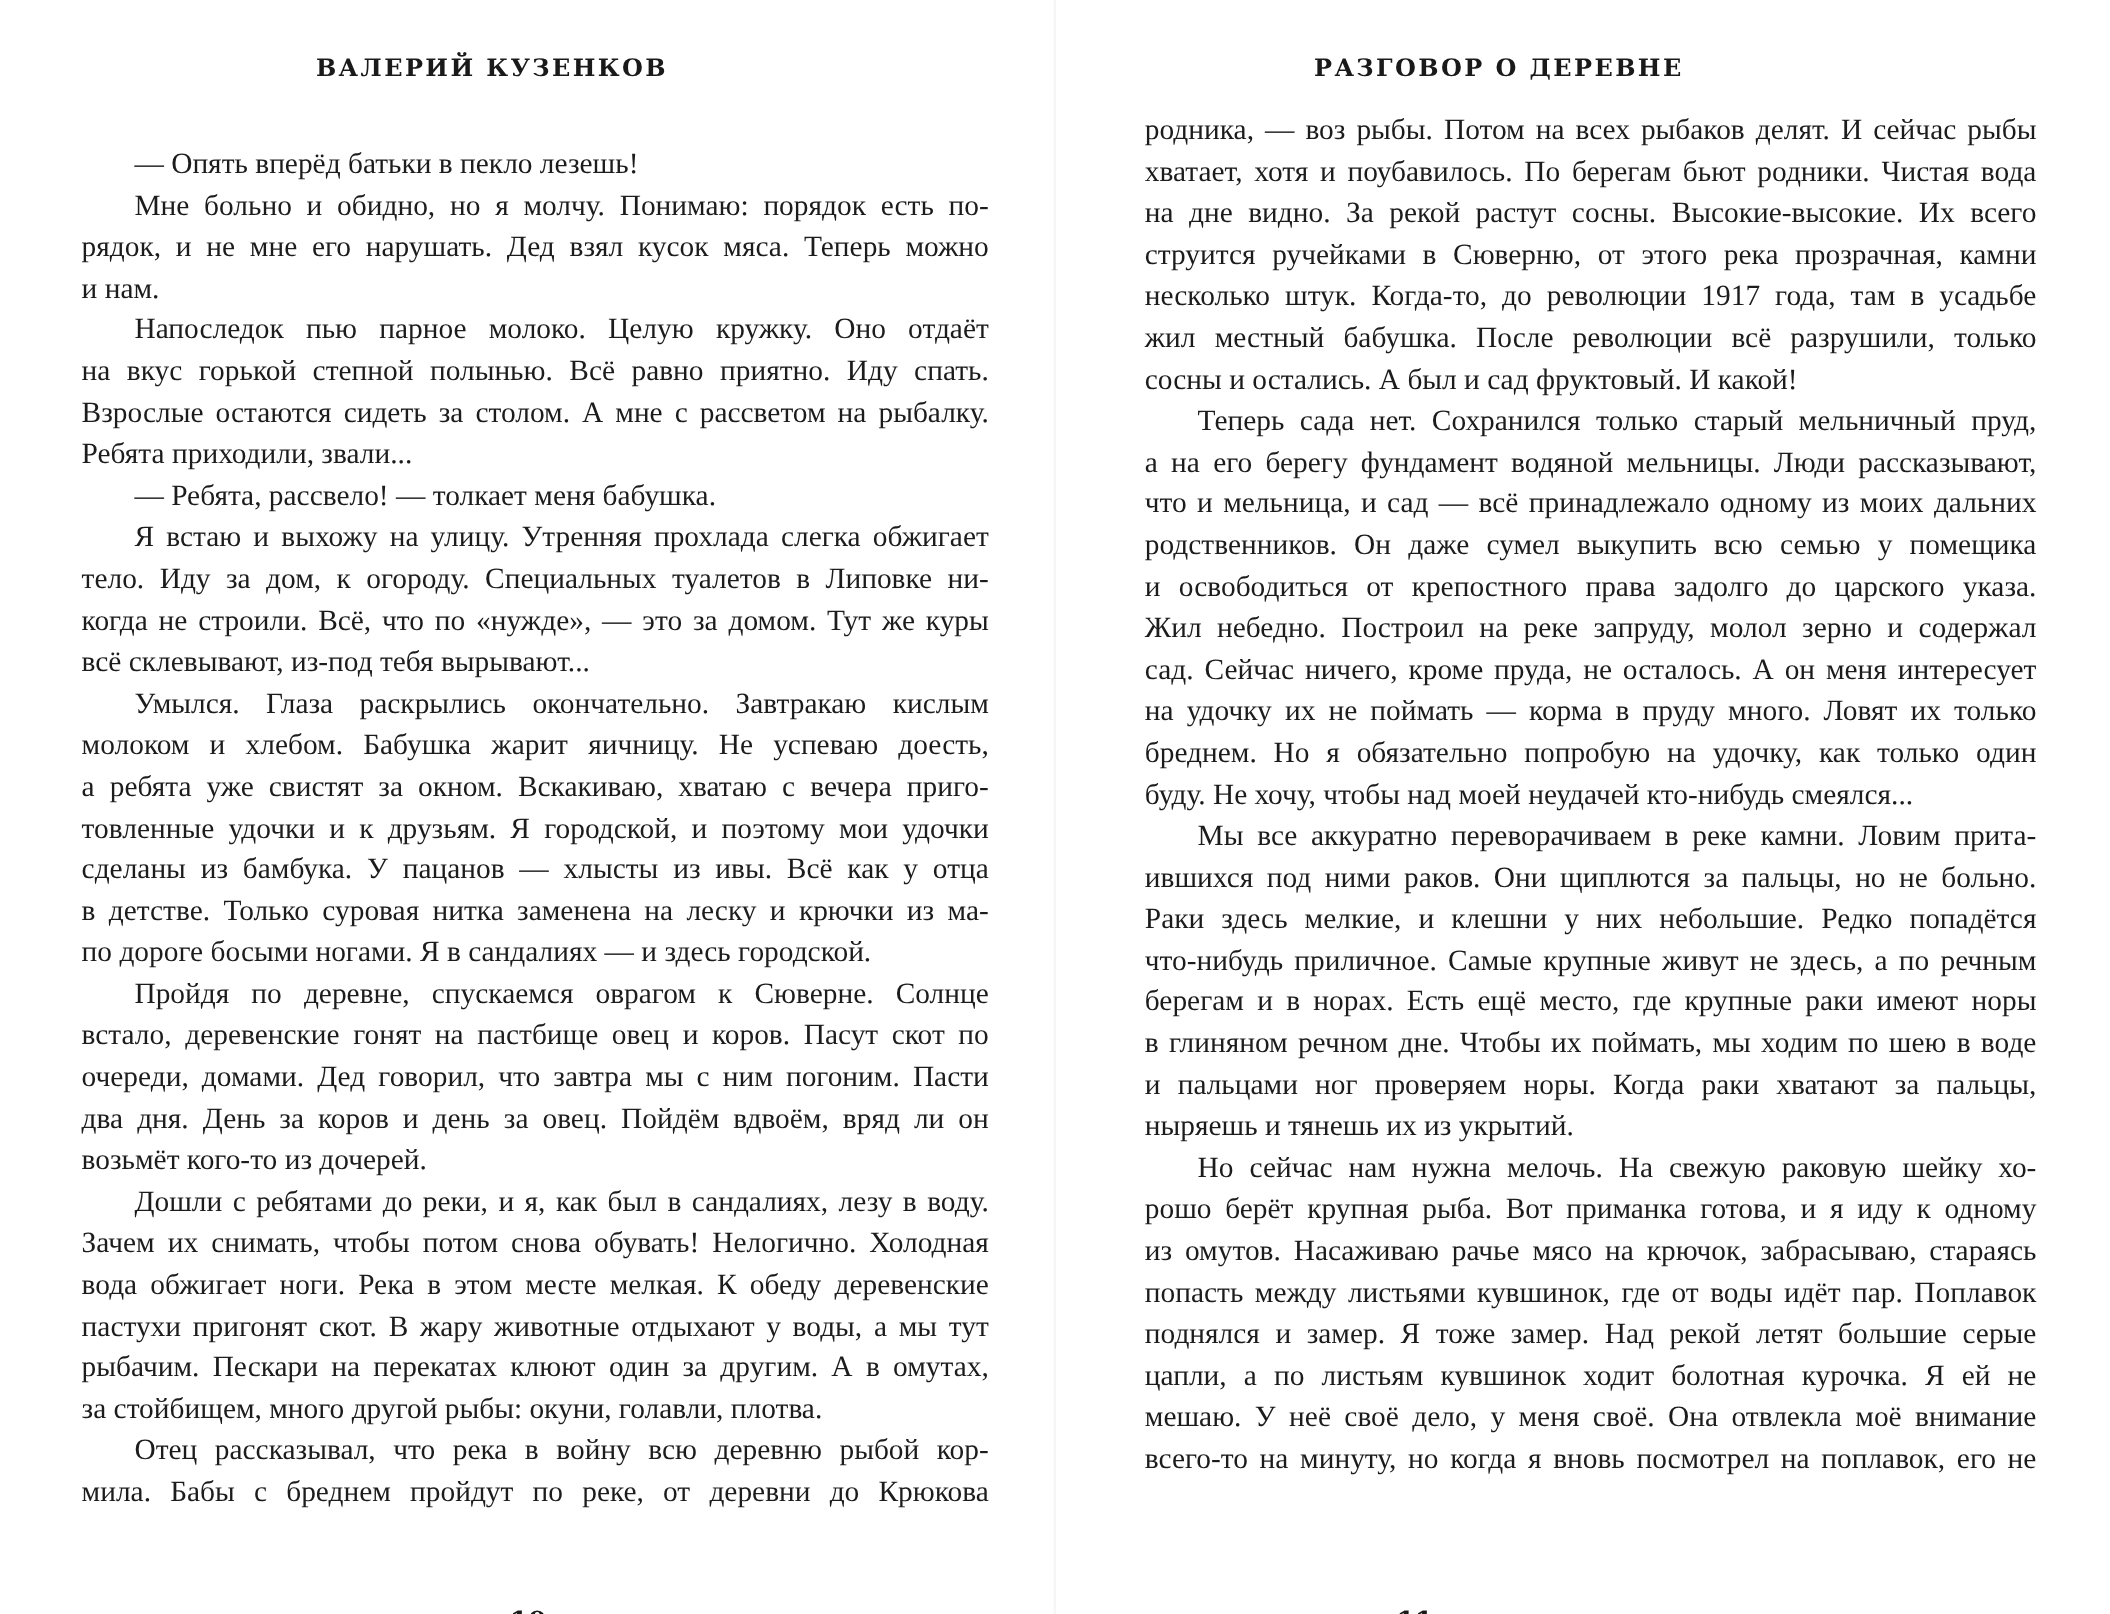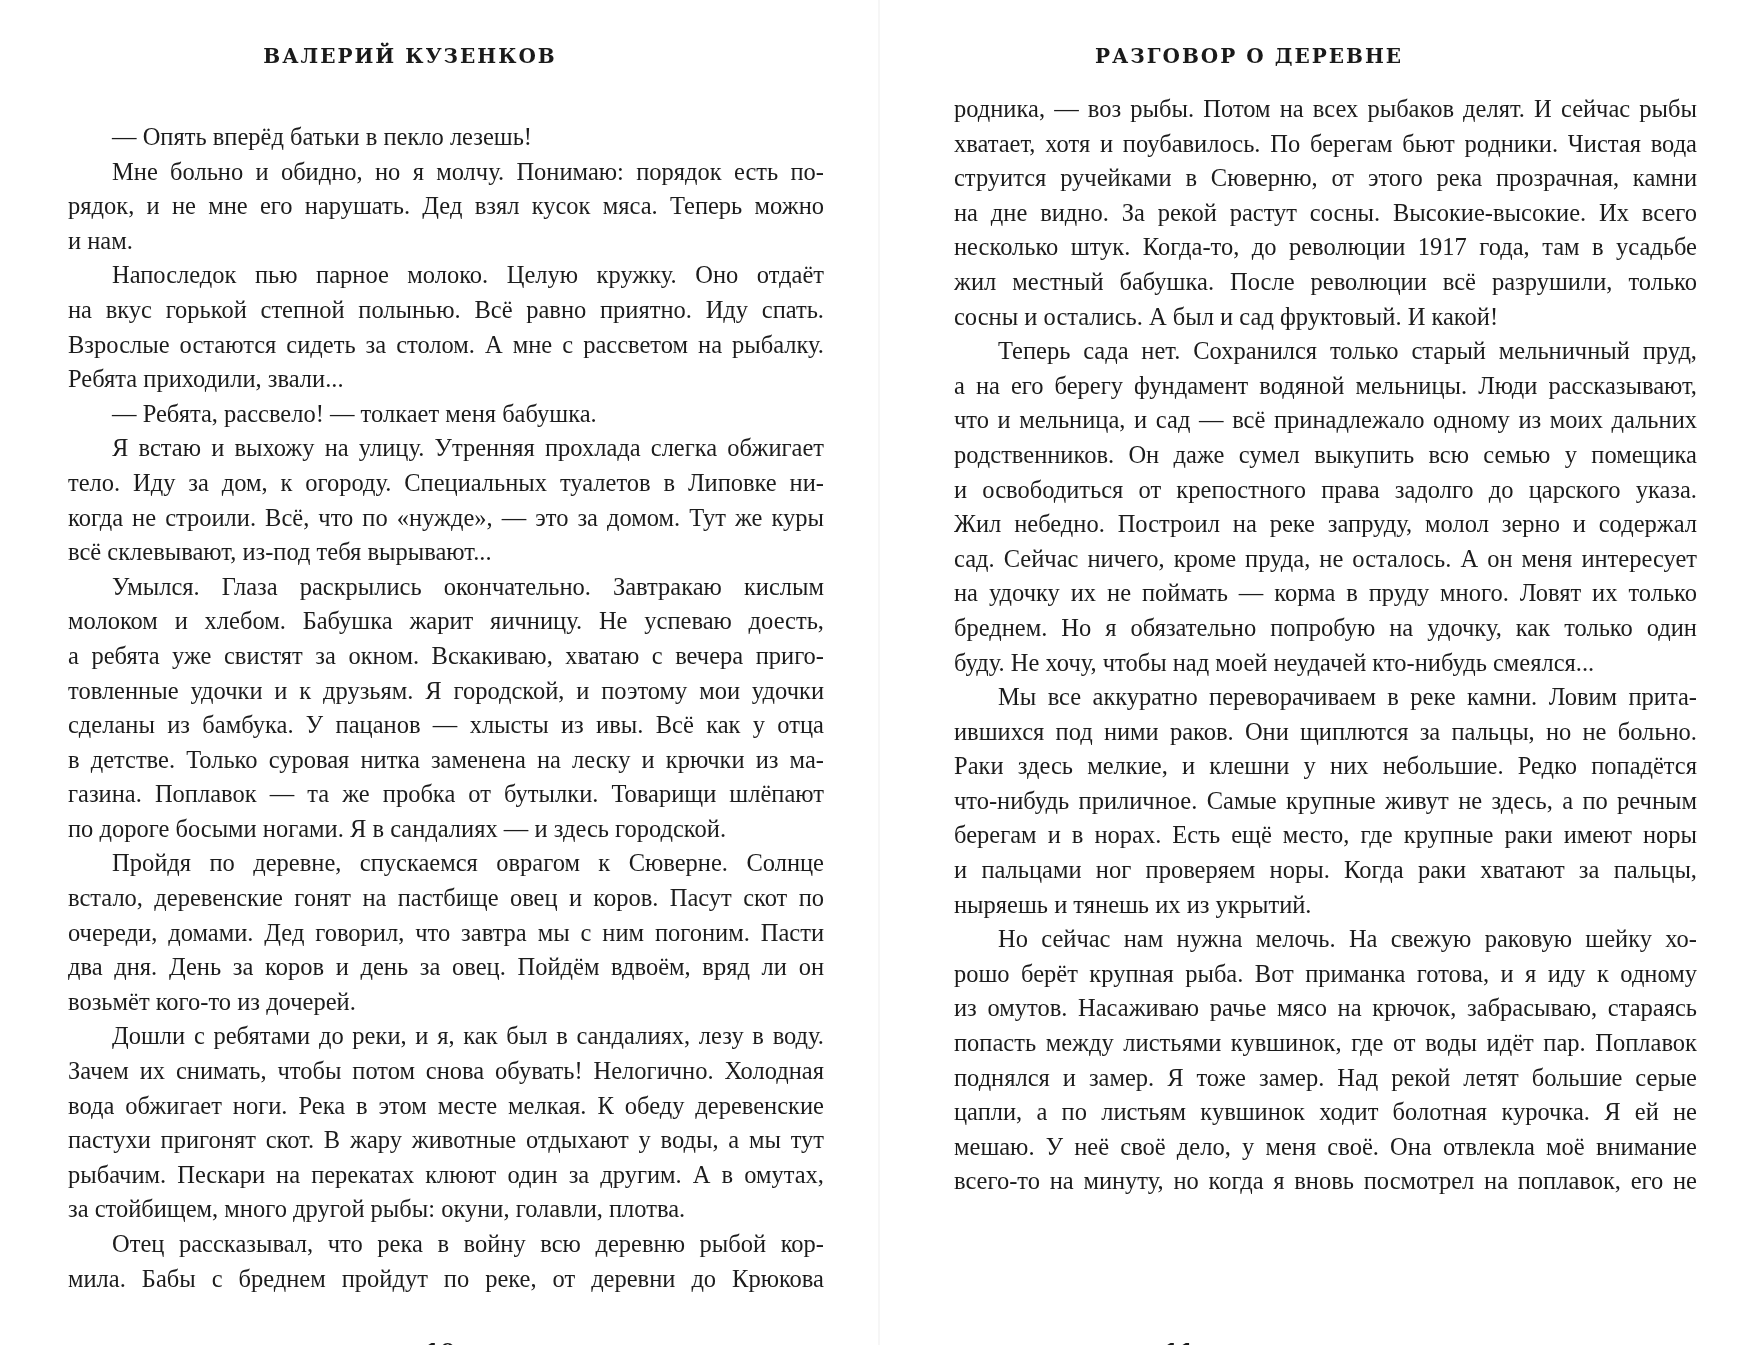--- a/index.html
+++ b/index.html
@@ -70,21 +70,20 @@
           <div class="line">когда не строили. Всё, что по «нужде», — это за домом. Тут же куры</div>
           <div class="line last">всё склевывают, из-под тебя вырывают...</div>
         </div>
         <div>
           <div class="line indent">Умылся. Глаза раскрылись окончательно. Завтракаю кислым</div>
           <div class="line">молоком и хлебом. Бабушка жарит яичницу. Не успеваю доесть,</div>
           <div class="line">а ребята уже свистят за окном. Вскакиваю, хватаю с вечера приго-</div>
           <div class="line">товленные удочки и к друзьям. Я городской, и поэтому мои удочки</div>
           <div class="line">сделаны из бамбука. У пацанов — хлысты из ивы. Всё как у отца</div>
           <div class="line">в детстве. Только суровая нитка заменена на леску и крючки из ма-</div>
-          <div class="line">газина. Поплавок — та же пробка от бутылки. Товарищи шлёпают</div>
           <div class="line last">по дороге босыми ногами. Я в сандалиях — и здесь городской.</div>
         </div>
         <div>
           <div class="line indent">Пройдя по деревне, спускаемся оврагом к Сюверне. Солнце</div>
           <div class="line">встало, деревенские гонят на пастбище овец и коров. Пасут скот по</div>
           <div class="line">очереди, домами. Дед говорил, что завтра мы с ним погоним. Пасти</div>
           <div class="line">два дня. День за коров и день за овец. Пойдём вдвоём, вряд ли он</div>
           <div class="line last">возьмёт кого-то из дочерей.</div>
         </div>
         <div>
@@ -102,22 +101,22 @@
       </div>
     <div class="folio">10</div>
   </div>
   <div class="gutter"></div>
   <div class="page right">
     <div class="running-head">РАЗГОВОР О ДЕРЕВНЕ</div>
     <div class="body-text">
         <div>
           <div class="line">родника, — воз рыбы. Потом на всех рыбаков делят. И сейчас рыбы</div>
           <div class="line">хватает, хотя и поубавилось. По берегам бьют родники. Чистая вода</div>
+          <div class="line">на дне видно. За рекой растут сосны. Высокие-высокие. Их всего</div>
           <div class="line">струится ручейками в Сюверню, от этого река прозрачная, камни</div>
-          <div class="line">на дне видно. За рекой растут сосны. Высокие-высокие. Их всего</div>
           <div class="line">несколько штук. Когда-то, до революции 1917 года, там в усадьбе</div>
           <div class="line">жил местный бабушка. После революции всё разрушили, только</div>
           <div class="line last">сосны и остались. А был и сад фруктовый. И какой!</div>
         </div>
         <div>
           <div class="line indent">Теперь сада нет. Сохранился только старый мельничный пруд,</div>
           <div class="line">а на его берегу фундамент водяной мельницы. Люди рассказывают,</div>
           <div class="line">что и мельница, и сад — всё принадлежало одному из моих дальних</div>
           <div class="line">родственников. Он даже сумел выкупить всю семью у помещика</div>
           <div class="line">и освободиться от крепостного права задолго до царского указа.</div>
@@ -126,20 +125,21 @@
           <div class="line">на удочку их не поймать — корма в пруду много. Ловят их только</div>
           <div class="line">бреднем. Но я обязательно попробую на удочку, как только один</div>
           <div class="line last">буду. Не хочу, чтобы над моей неудачей кто-нибудь смеялся...</div>
         </div>
         <div>
           <div class="line indent">Мы все аккуратно переворачиваем в реке камни. Ловим прита-</div>
           <div class="line">ившихся под ними раков. Они щиплются за пальцы, но не больно.</div>
           <div class="line">Раки здесь мелкие, и клешни у них небольшие. Редко попадётся</div>
           <div class="line">что-нибудь приличное. Самые крупные живут не здесь, а по речным</div>
           <div class="line">берегам и в норах. Есть ещё место, где крупные раки имеют норы</div>
+          <div class="line">в глиняном речном дне. Чтобы их поймать, мы ходим по шею в воде</div>
           <div class="line">и пальцами ног проверяем норы. Когда раки хватают за пальцы,</div>
           <div class="line last">ныряешь и тянешь их из укрытий.</div>
         </div>
         <div>
           <div class="line indent">Но сейчас нам нужна мелочь. На свежую раковую шейку хо-</div>
           <div class="line">рошо берёт крупная рыба. Вот приманка готова, и я иду к одному</div>
           <div class="line">из омутов. Насаживаю рачье мясо на крючок, забрасываю, стараясь</div>
           <div class="line">попасть между листьями кувшинок, где от воды идёт пар. Поплавок</div>
           <div class="line">поднялся и замер. Я тоже замер. Над рекой летят большие серые</div>
           <div class="line">цапли, а по листьям кувшинок ходит болотная курочка. Я ей не</div>

